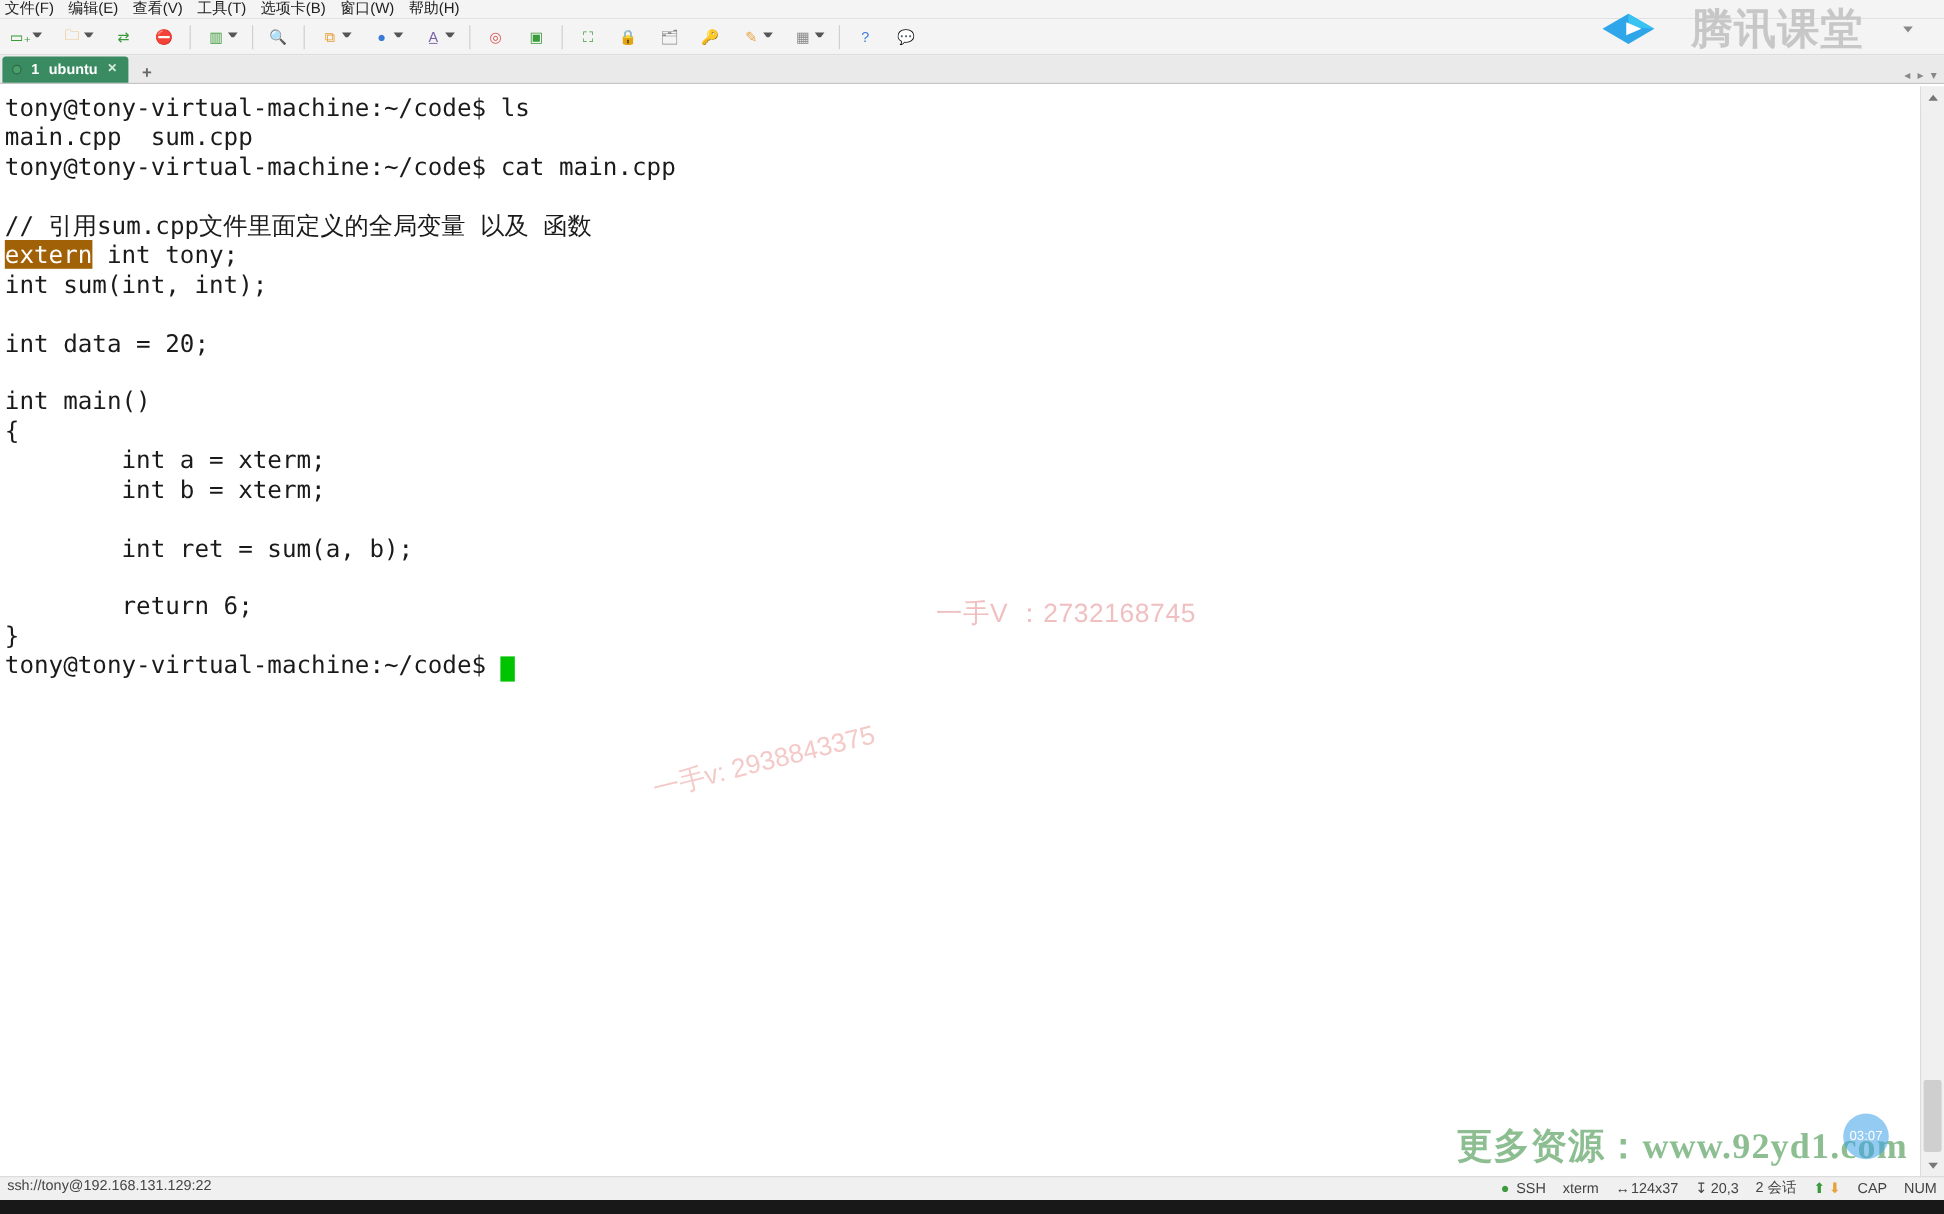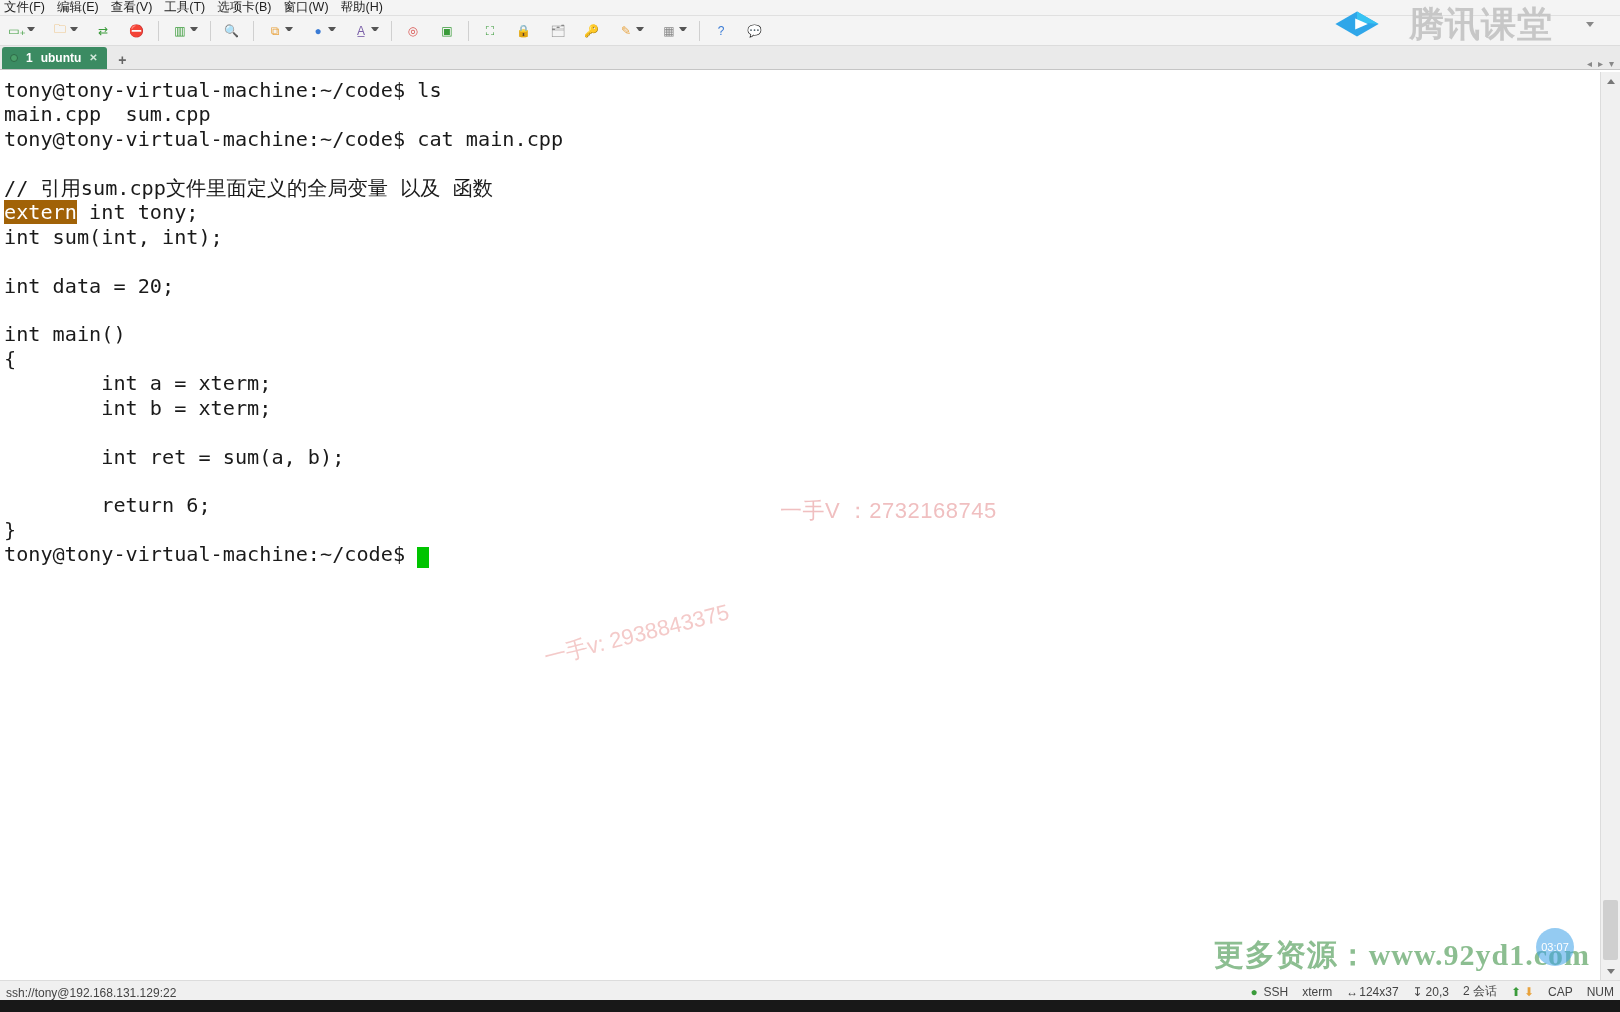--- a/index.html
+++ b/index.html
@@ -167,21 +167,21 @@
     background: #cfcfcf;
     border-radius: 2px;
   }
   .statusbar {
     position: absolute;
     left: 0; right: 0; bottom: 12px;
     height: 20px;
     background: #f0f0f0;
     border-top: 1px solid #dcdcdc;
     display: flex;
-    align-items: flex-end;
+    align-items: flex-start;
     font-size: 12px;
     color: #444;
     padding: 0 6px;
   }
   .status-left { flex: 0 0 auto; }
   .status-right {
     margin-left: auto;
     display: flex;
     gap: 14px;
     align-items: center;

